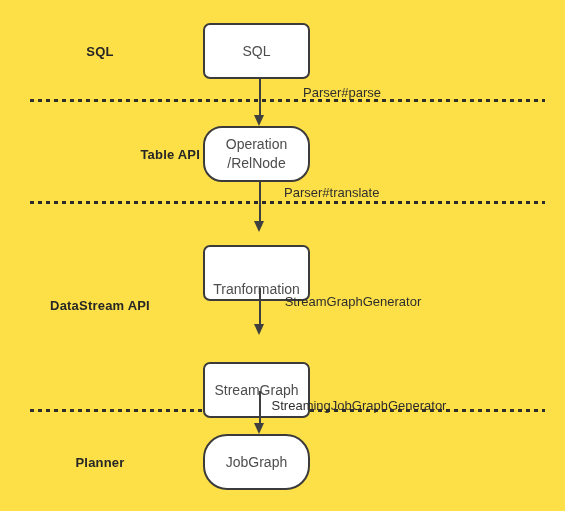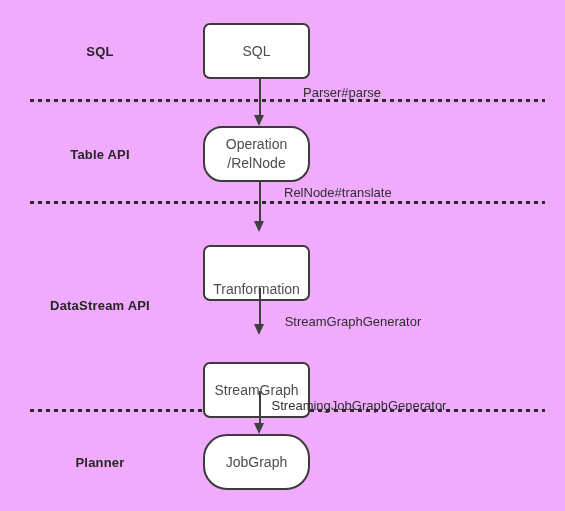--- a/index.html
+++ b/index.html
@@ -8,21 +8,21 @@
     background: #000000;
   }
   body {
     font-family: "Liberation Sans", sans-serif;
   }
 
   #diagram {
     position: relative;
     width: 565px;
     height: 511px;
-    background: #f0abfc;
+    background: #fde047;
     overflow: hidden;
   }
 
   
   .divider {
     position: absolute;
     left: 30px;
     width: 515px;
     height: 3px;
     background-image: linear-gradient(to right, #2b2b2b 0px, #2b2b2b 4px, rgba(0,0,0,0) 4px, rgba(0,0,0,0) 8px);
@@ -101,21 +101,21 @@
 <body>
 
 <div id="diagram">
 
   <div class="divider" style="top:99px;"></div>
   <div class="divider" style="top:201px;"></div>
   <div class="divider" style="top:409px;"></div>
 
   <div class="layer-label" style="top:44px;">SQL</div>
 
-  <div class="layer-label" style="top:147px;">Table API</div>
+  <div class="layer-label" style="top:147px;text-align:right;">Table API</div>
 
   <div class="layer-label" style="top:298px;text-align:center;">DataStream API</div>
 
   <div class="layer-label" style="top:455px;">Planner</div>
 
   <div class="node" style="top:23px;">
     <span>SQL</span>
   </div>
 
   <div class="node" style="top:126px;border-radius:19px;">
@@ -150,23 +150,23 @@
     <div class="head" style="top:36px;"></div>
   </div>
 
   <div class="arrow" style="top:391px; height:43px;">
     <div class="shaft" style="height:32px;"></div>
     <div class="head" style="top:32px;"></div>
   </div>
 
   <div class="edge-label" style="left:303px; top:85px;">Parser#parse</div>
 
-  <div class="edge-label" style="left:284px; top:185px;">RelNode#translate</div>
+  <div class="edge-label" style="left:284px; top:185px;">Parser#translate</div>
 
-  <div class="edge-label centered" style="left:278px; top:294px; width:150px;margin-top:20px;">
+  <div class="edge-label centered" style="left:278px; top:294px; width:150px;">
     <div>StreamGraphGenerator</div>
   </div>
 
   <div class="edge-label centered" style="left:264px; top:398px; width:190px;">
     <div>StreamingJobGraphGenerator</div>
   </div>
 
 </div>
 
 </body></html>

